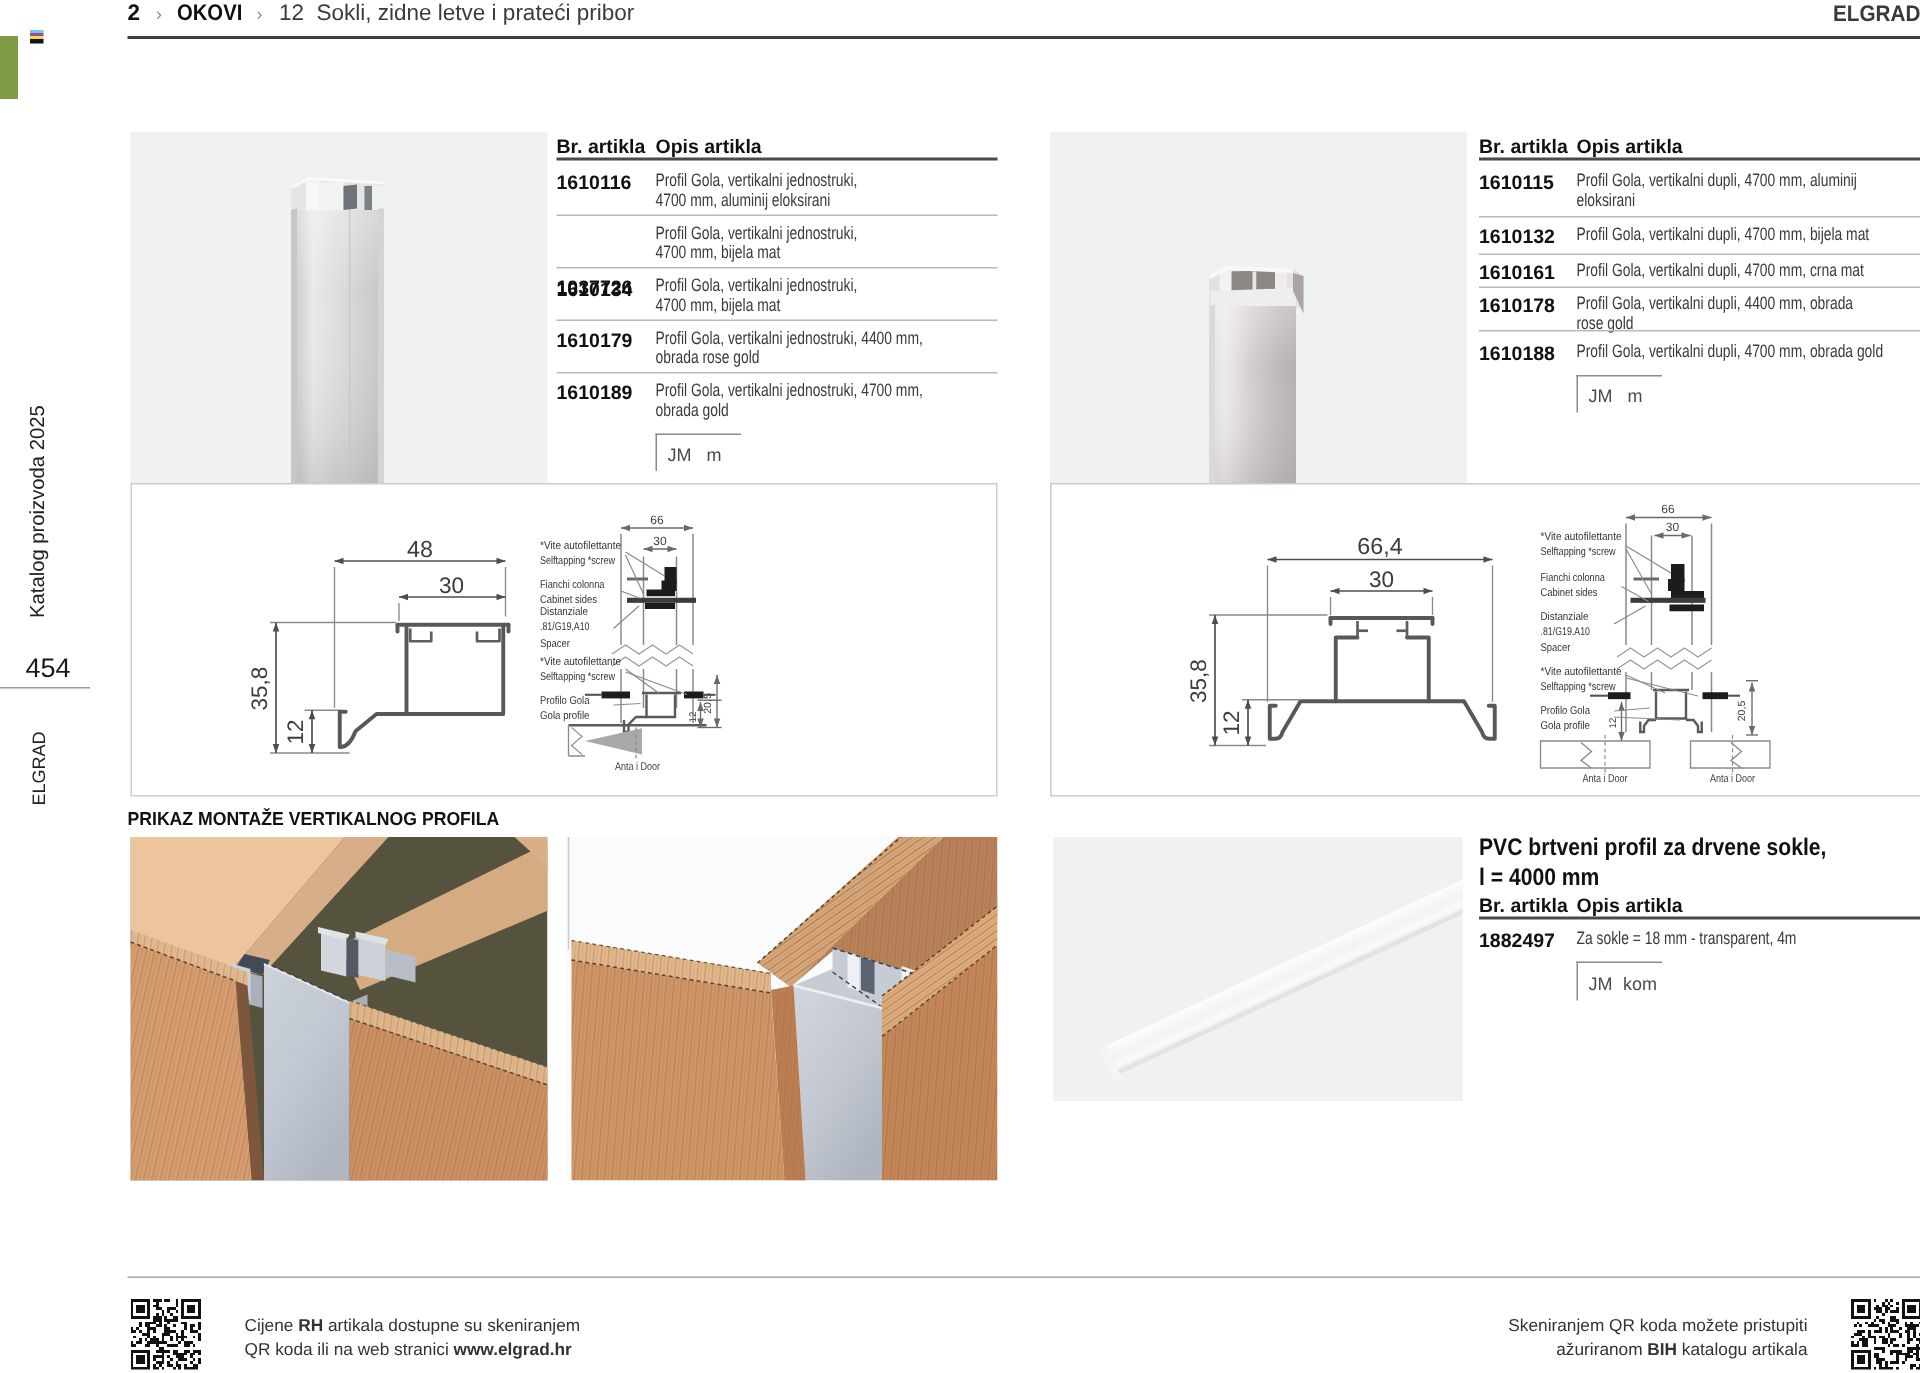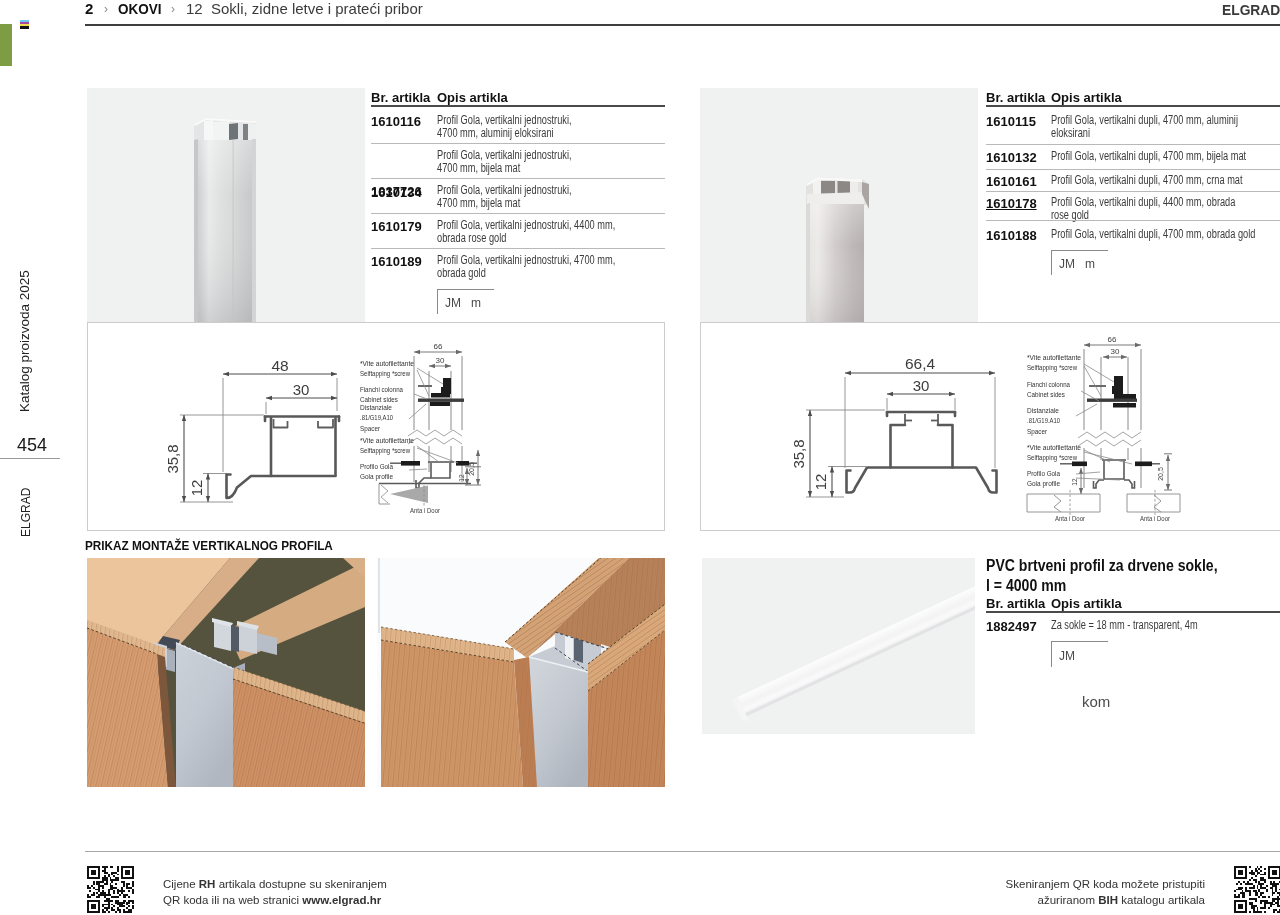--- a/index.html
+++ b/index.html
@@ -157,21 +157,21 @@
   <div class="sep" style="left:986px; top:144px; width:294px;"></div>
 
   <div class="abs tbl-num" style="left:986px; top:150px;">1610132</div>
   <div class="abs tbl-desc" style="left:1051px; top:150px;">Profil Gola, vertikalni dupli, 4700 mm, bijela mat</div>
   <div class="sep" style="left:986px; top:169px; width:294px;"></div>
 
   <div class="abs tbl-num" style="left:986px; top:174px;">1610161</div>
   <div class="abs tbl-desc" style="left:1051px; top:174px;">Profil Gola, vertikalni dupli, 4700 mm, crna mat</div>
   <div class="sep" style="left:986px; top:191px; width:294px;"></div>
 
-  <div class="abs tbl-num" style="left:986px; top:196px;text-decoration:underline;">1610178</div>
+  <div class="abs tbl-num" style="left:986px; top:196px;">1610178</div>
   <div class="abs tbl-desc" style="left:1051px; top:196px;">Profil Gola, vertikalni dupli, 4400 mm, obrada<br>rose gold</div>
   <div class="sep" style="left:986px; top:220px; width:294px;"></div>
 
   <div class="abs tbl-num" style="left:986px; top:228px;text-align:center;">1610188</div>
   <div class="abs tbl-desc" style="left:1051px; top:228px;">Profil Gola, vertikalni dupli, 4700 mm, obrada gold</div>
 
   <div class="abs" style="left:1051px; top:250px; width:57px; height:25px; border-top:1px solid #8a8a8a; border-left:1px solid #8a8a8a;">
     <span style="position:absolute; left:7px; top:6px; font-size:12px; color:#4a4a4a;">JM</span>
     <span style="position:absolute; left:33px; top:6px; font-size:12px; color:#4a4a4a;">m</span>
   </div>
@@ -577,21 +577,21 @@
 
   <div class="abs tbl-num" style="left:986px; top:596px;">Br. artikla</div>
   <div class="abs tbl-num" style="left:1051px; top:596px;">Opis artikla</div>
   <div class="hdrline" style="left:986px; top:611px; width:294px;"></div>
 
   <div class="abs tbl-num" style="left:986px; top:619px;">1882497</div>
   <div class="abs tbl-desc" style="left:1051px; top:619px;">Za sokle = 18 mm - transparent, 4m</div>
 
   <div class="abs" style="left:1051px; top:641px; width:57px; height:26px; border-top:1px solid #8a8a8a; border-left:1px solid #8a8a8a;">
     <span style="position:absolute; left:7px; top:7px; font-size:12px; color:#4a4a4a;">JM</span>
-    <span style="position:absolute; left:30px; top:7px; font-size:15px; color:#4a4a4a;margin-top:44px;">kom</span>
+    <span style="position:absolute; left:30px; top:7px; font-size:12px; color:#4a4a4a;">kom</span>
   </div>
 
   <div class="abs" style="left:85px; top:851px; width:1195px; height:1px; background:#a8a8a8;"></div>
 
   <svg class="abs" style="left:87px; top:866px;" width="47" height="47" viewBox="0 0 47 47">
       <rect width="47" height="47" fill="#fff"></rect>
       <g fill="#111" shape-rendering="crispEdges">
         <rect x="0.00" y="0.00" width="13.16" height="1.88"></rect>
         <rect x="15.04" y="0.00" width="5.64" height="1.88"></rect>
         <rect x="22.56" y="0.00" width="3.76" height="1.88"></rect>

